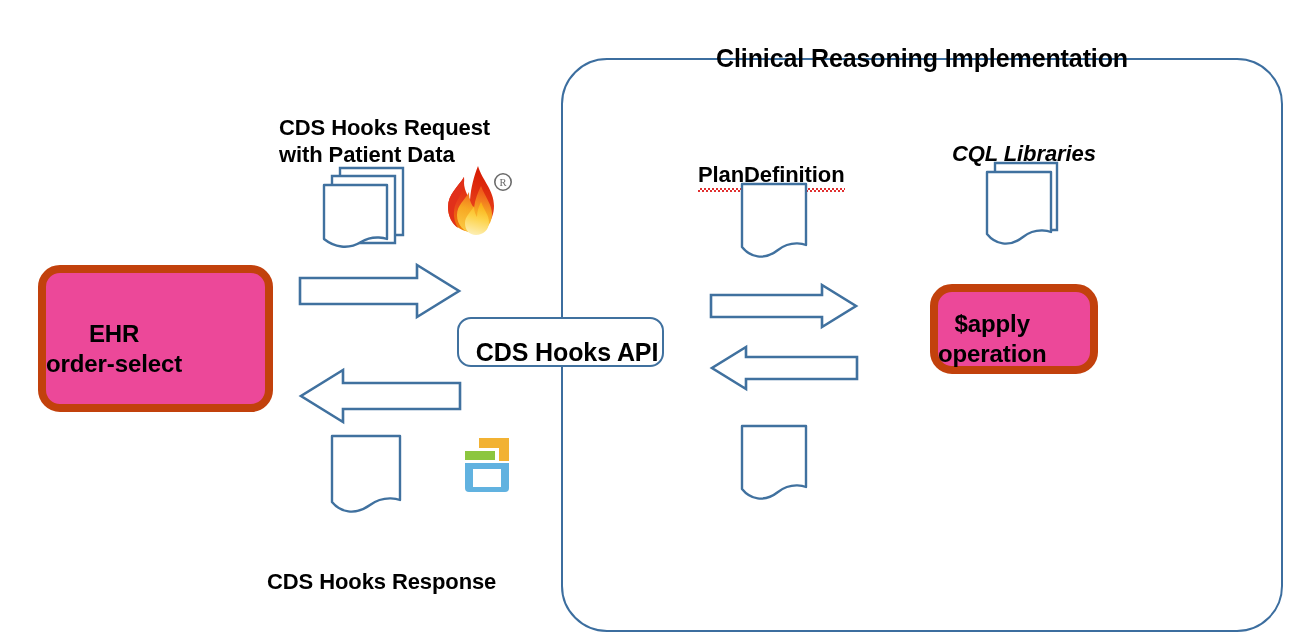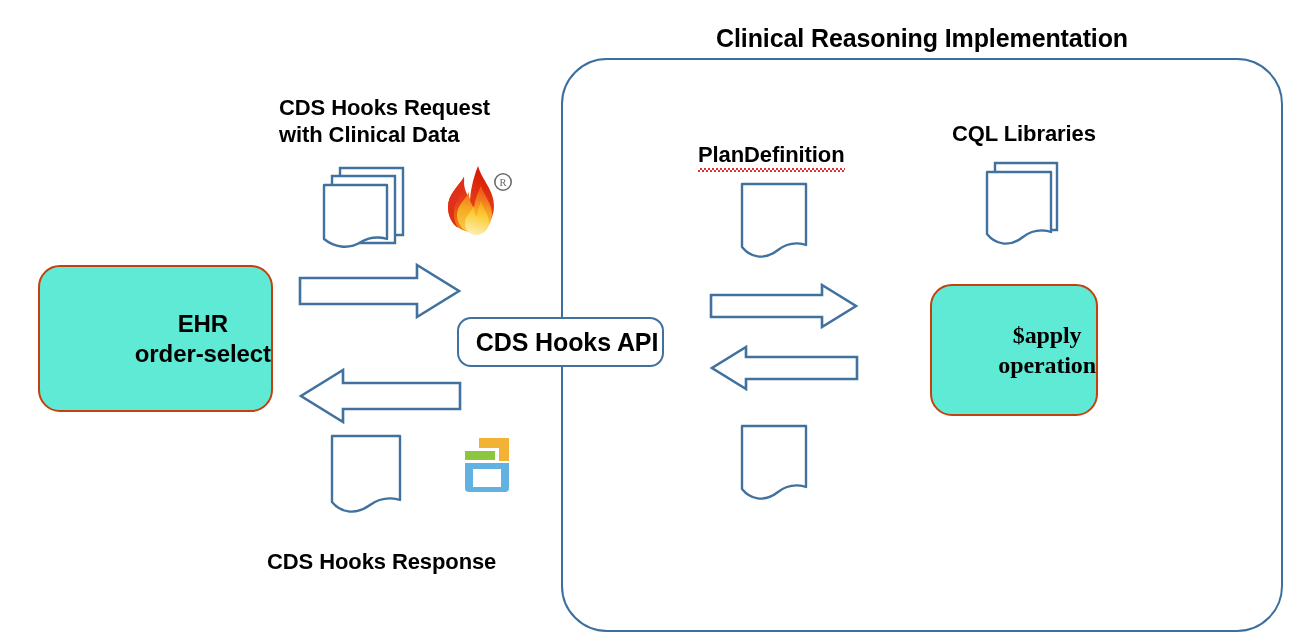--- a/index.html
+++ b/index.html
@@ -19,20 +19,21 @@
   }
   .abs { position: absolute; }
 
   
   .label {
     color: #000000;
     font-weight: bold;
     line-height: 1.22;
     white-space: pre-line;
     letter-spacing: -0.1px;
+    margin-top: 20px;
   }
   .title-text {
     font-size: 25px;
   }
   .section-label {
     font-size: 22px;
   }
   .box-text {
     font-size: 24px;
     text-align: center;
@@ -57,26 +58,26 @@
     height: 4px;
     background-image:
       radial-gradient(circle at 1px 3px, #e03030 1.1px, transparent 1.3px),
       radial-gradient(circle at 3px 1px, #e03030 1.1px, transparent 1.3px);
     background-size: 4px 4px;
     background-repeat: repeat-x;
   }
 
   
   .rbox {
-    border: 2px solid #c2410c;
+    border: 8px solid #c2410c;
     border-radius: 16px;
-    background: #5eead4;
+    background: #ec4899;
     display: flex;
     align-items: center;
-    justify-content: flex-end;
+    justify-content: flex-start;
     box-sizing: border-box;
   }
   .rbox-lg { border-radius: 22px; }
   .api-box {
     border: 2px solid #40719f;
     border-radius: 14px;
     background: #ffffff;
     display: flex;
     align-items: center;
     justify-content: center;
@@ -97,21 +98,21 @@
 </head>
 <body>
 
 <div id="canvas">
 
   <div class="abs container-outline" style="left:561px; top:58px; width:722px; height:574px;"></div>
 
   <div class="abs label title-text" style="left:716px; top:23px;">Clinical Reasoning Implementation</div>
 
   <div class="abs label section-label" style="left:279px; top:95px; width:300px;">CDS Hooks Request
-with Clinical Data</div>
+with Patient Data</div>
 
   <div class="abs" style="left:318px; top:163px; width:95px; height:95px;">
     <svg width="95" height="95" viewBox="0 0 95 95">
       <path d="M22,5 L85,5 L85,72 L22,72 Z" fill="#ffffff" stroke="#40719f" stroke-width="2.4"></path>
       <path d="M14,13 L77,13 L77,80 L14,80 Z" fill="#ffffff" stroke="#40719f" stroke-width="2.4"></path>
       <path d="M6,22 L69,22 L69,76 C69,76 56,71 43,79 C30,87 16,84 6,76 Z" fill="#ffffff" stroke="#40719f" stroke-width="2.4" stroke-linejoin="round"></path>
     </svg>
   </div>
 
   <div class="abs" style="left:436px; top:160px; width:82px; height:95px;">
@@ -197,42 +198,42 @@
   </div>
 
   <div class="abs label section-label" style="left:267px; top:549px; width:330px;">CDS Hooks Response</div>
 
   <div class="abs" style="left:740px; top:182px; width:75px; height:80px;">
     <svg width="75" height="80" viewBox="0 0 75 80">
       <path d="M2,2 L66,2 L66,63 C66,63 52,57 38,68 C24,79 10,75 2,65 Z" fill="#ffffff" stroke="#40719f" stroke-width="2.4" stroke-linejoin="round"></path>
     </svg>
   </div>
 
-  <div class="abs label section-label" style="left:952px; top:121px; width:260px;">CQL Libraries</div>
+  <div class="abs label section-label" style="left:952px; top:121px; width:260px;font-style:italic;">CQL Libraries</div>
 
   <div class="abs" style="left:985px; top:160px; width:85px; height:90px;">
     <svg width="85" height="90" viewBox="0 0 85 90">
       <path d="M10,3 L72,3 L72,70 L10,70 Z" fill="#ffffff" stroke="#40719f" stroke-width="2.4"></path>
       <path d="M2,12 L66,12 L66,72 C66,72 52,66 38,77 C24,88 10,84 2,74 Z" fill="#ffffff" stroke="#40719f" stroke-width="2.4" stroke-linejoin="round"></path>
     </svg>
   </div>
 
   <div class="abs" style="left:710px; top:284px; width:148px; height:44px;">
     <svg width="148" height="44" viewBox="0 0 148 44">
       <path d="M1,11 L112,11 L112,1 L146,22 L112,43 L112,33 L1,33 Z" fill="#ffffff" stroke="#40719f" stroke-width="2.6" stroke-linejoin="miter"></path>
     </svg>
   </div>
 
   <div class="abs" style="left:710px; top:346px; width:148px; height:44px;">
     <svg width="148" height="44" viewBox="0 0 148 44">
       <path d="M147,11 L36,11 L36,1 L2,22 L36,43 L36,33 L147,33 Z" fill="#ffffff" stroke="#40719f" stroke-width="2.6" stroke-linejoin="miter"></path>
     </svg>
   </div>
 
-  <div class="abs rbox rbox-lg" style="left:930px; top:284px; width:168px; height:132px;font-family:Liberation Serif, serif;">
+  <div class="abs rbox rbox-lg" style="left:930px; top:284px; width:168px; height:90px;">
     <div class="label box-text">$apply
 operation</div>
   </div>
 
   <div class="abs" style="left:740px; top:424px; width:75px; height:80px;">
     <svg width="75" height="80" viewBox="0 0 75 80">
       <path d="M2,2 L66,2 L66,63 C66,63 52,57 38,68 C24,79 10,75 2,65 Z" fill="#ffffff" stroke="#40719f" stroke-width="2.4" stroke-linejoin="round"></path>
     </svg>
   </div>
 

